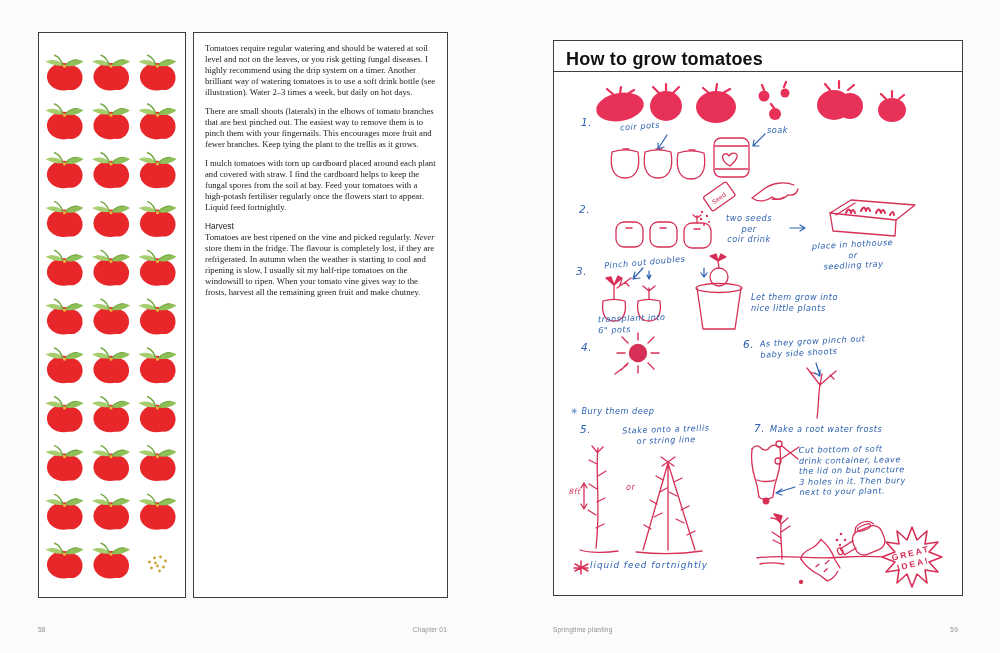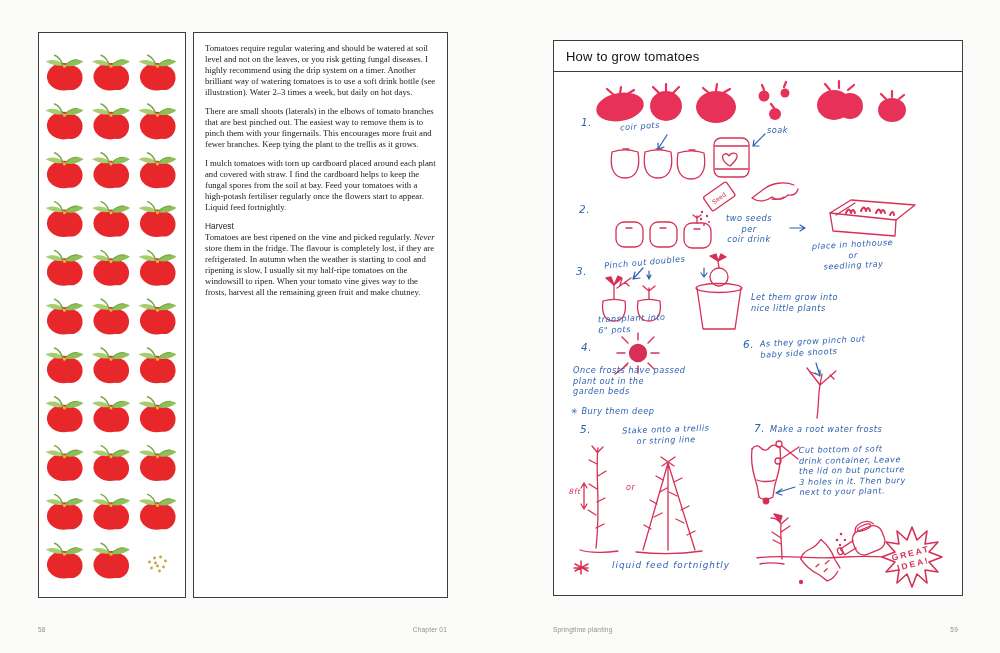--- a/index.html
+++ b/index.html
@@ -13,21 +13,21 @@
   #tomato-box{left:38px;top:32px;width:148px;height:566px;}
   #text-box{
     left:193px;top:32px;width:255px;height:566px;
     padding:10px 11px;
     font-family:"Liberation Serif",serif;
     font-size:8.7px;line-height:10.9px;color:#222;
   }
   #text-box p{margin:0 0 8.5px;}
   .harvest-h{font-family:"Liberation Sans",sans-serif;font-weight:normal;font-size:8.4px;margin:0;}
   #title-box{left:553px;top:40px;width:410px;height:33px;}
-  .title-text{font-weight:normal;font-size:13px;padding:8px 0 0 12px;letter-spacing:.2px;color:#111;}
+  .title-text{font-weight:bold;font-size:18px;padding:8px 0 0 12px;letter-spacing:.2px;color:#111;}
   #content-box{left:553px;top:71px;width:410px;height:525px;}
   #sketch-svg{position:absolute;left:0;top:0;}
   .hw{
     position:absolute;
     font-family:"DejaVu Sans",sans-serif;font-style:italic;
     font-size:8.2px;line-height:10.6px;color:#2e62b0;
     letter-spacing:.5px;white-space:pre-line;
   }
   .hw.num{font-size:10.5px;}
   .hw.red{color:#d63057;}
@@ -300,31 +300,28 @@
 seedling tray</div>
 
   <div class="hw" style="left:50px;top:185px;transform:rotate(-5deg)">Pinch out doubles</div>
   <div class="hw num" style="left:22px;top:194px">3.</div>
   <div class="hw" style="left:44px;top:241px;transform:rotate(-2deg)">transplant into
 6" pots</div>
   <div class="hw" style="left:197px;top:220px">Let them grow into
 nice little plants</div>
 
   <div class="hw num" style="left:27px;top:270px">4.</div>
-  <div class="hw" style="left:19px;top:293px">Once frosts have passed
-plant out in the
-garden beds</div>
   <div class="hw" style="left:17px;top:334px">✳ Bury them deep</div>
 
   <div class="hw num" style="left:26px;top:352px">5.</div>
   <div class="hw center" style="left:56px;top:352px;width:112px;transform:rotate(-2deg)">Stake onto a trellis
 or string line</div>
   <div class="hw red" style="left:15px;top:415px;font-size:7.5px">8ft</div>
   <div class="hw red" style="left:72px;top:410px">or</div>
-  <div class="hw" style="left:58px;top:488px;font-size:8.8px;letter-spacing:1px">liquid feed fortnightly</div>
+  <div class="hw" style="left:36px;top:488px;font-size:8.8px;letter-spacing:1px">liquid feed fortnightly</div>
 
   <div class="hw num" style="left:189px;top:267px">6.</div>
   <div class="hw" style="left:206px;top:264px;transform:rotate(-3deg)">As they grow pinch out
 baby side shoots</div>
 
   <div class="hw num" style="left:200px;top:351px">7.</div>
   <div class="hw" style="left:216px;top:352px;white-space:nowrap">Make a root water frosts</div>
   <div class="hw" style="left:245px;top:372px;transform:rotate(-1deg)">Cut bottom of soft
 drink container, Leave
 the lid on but puncture

